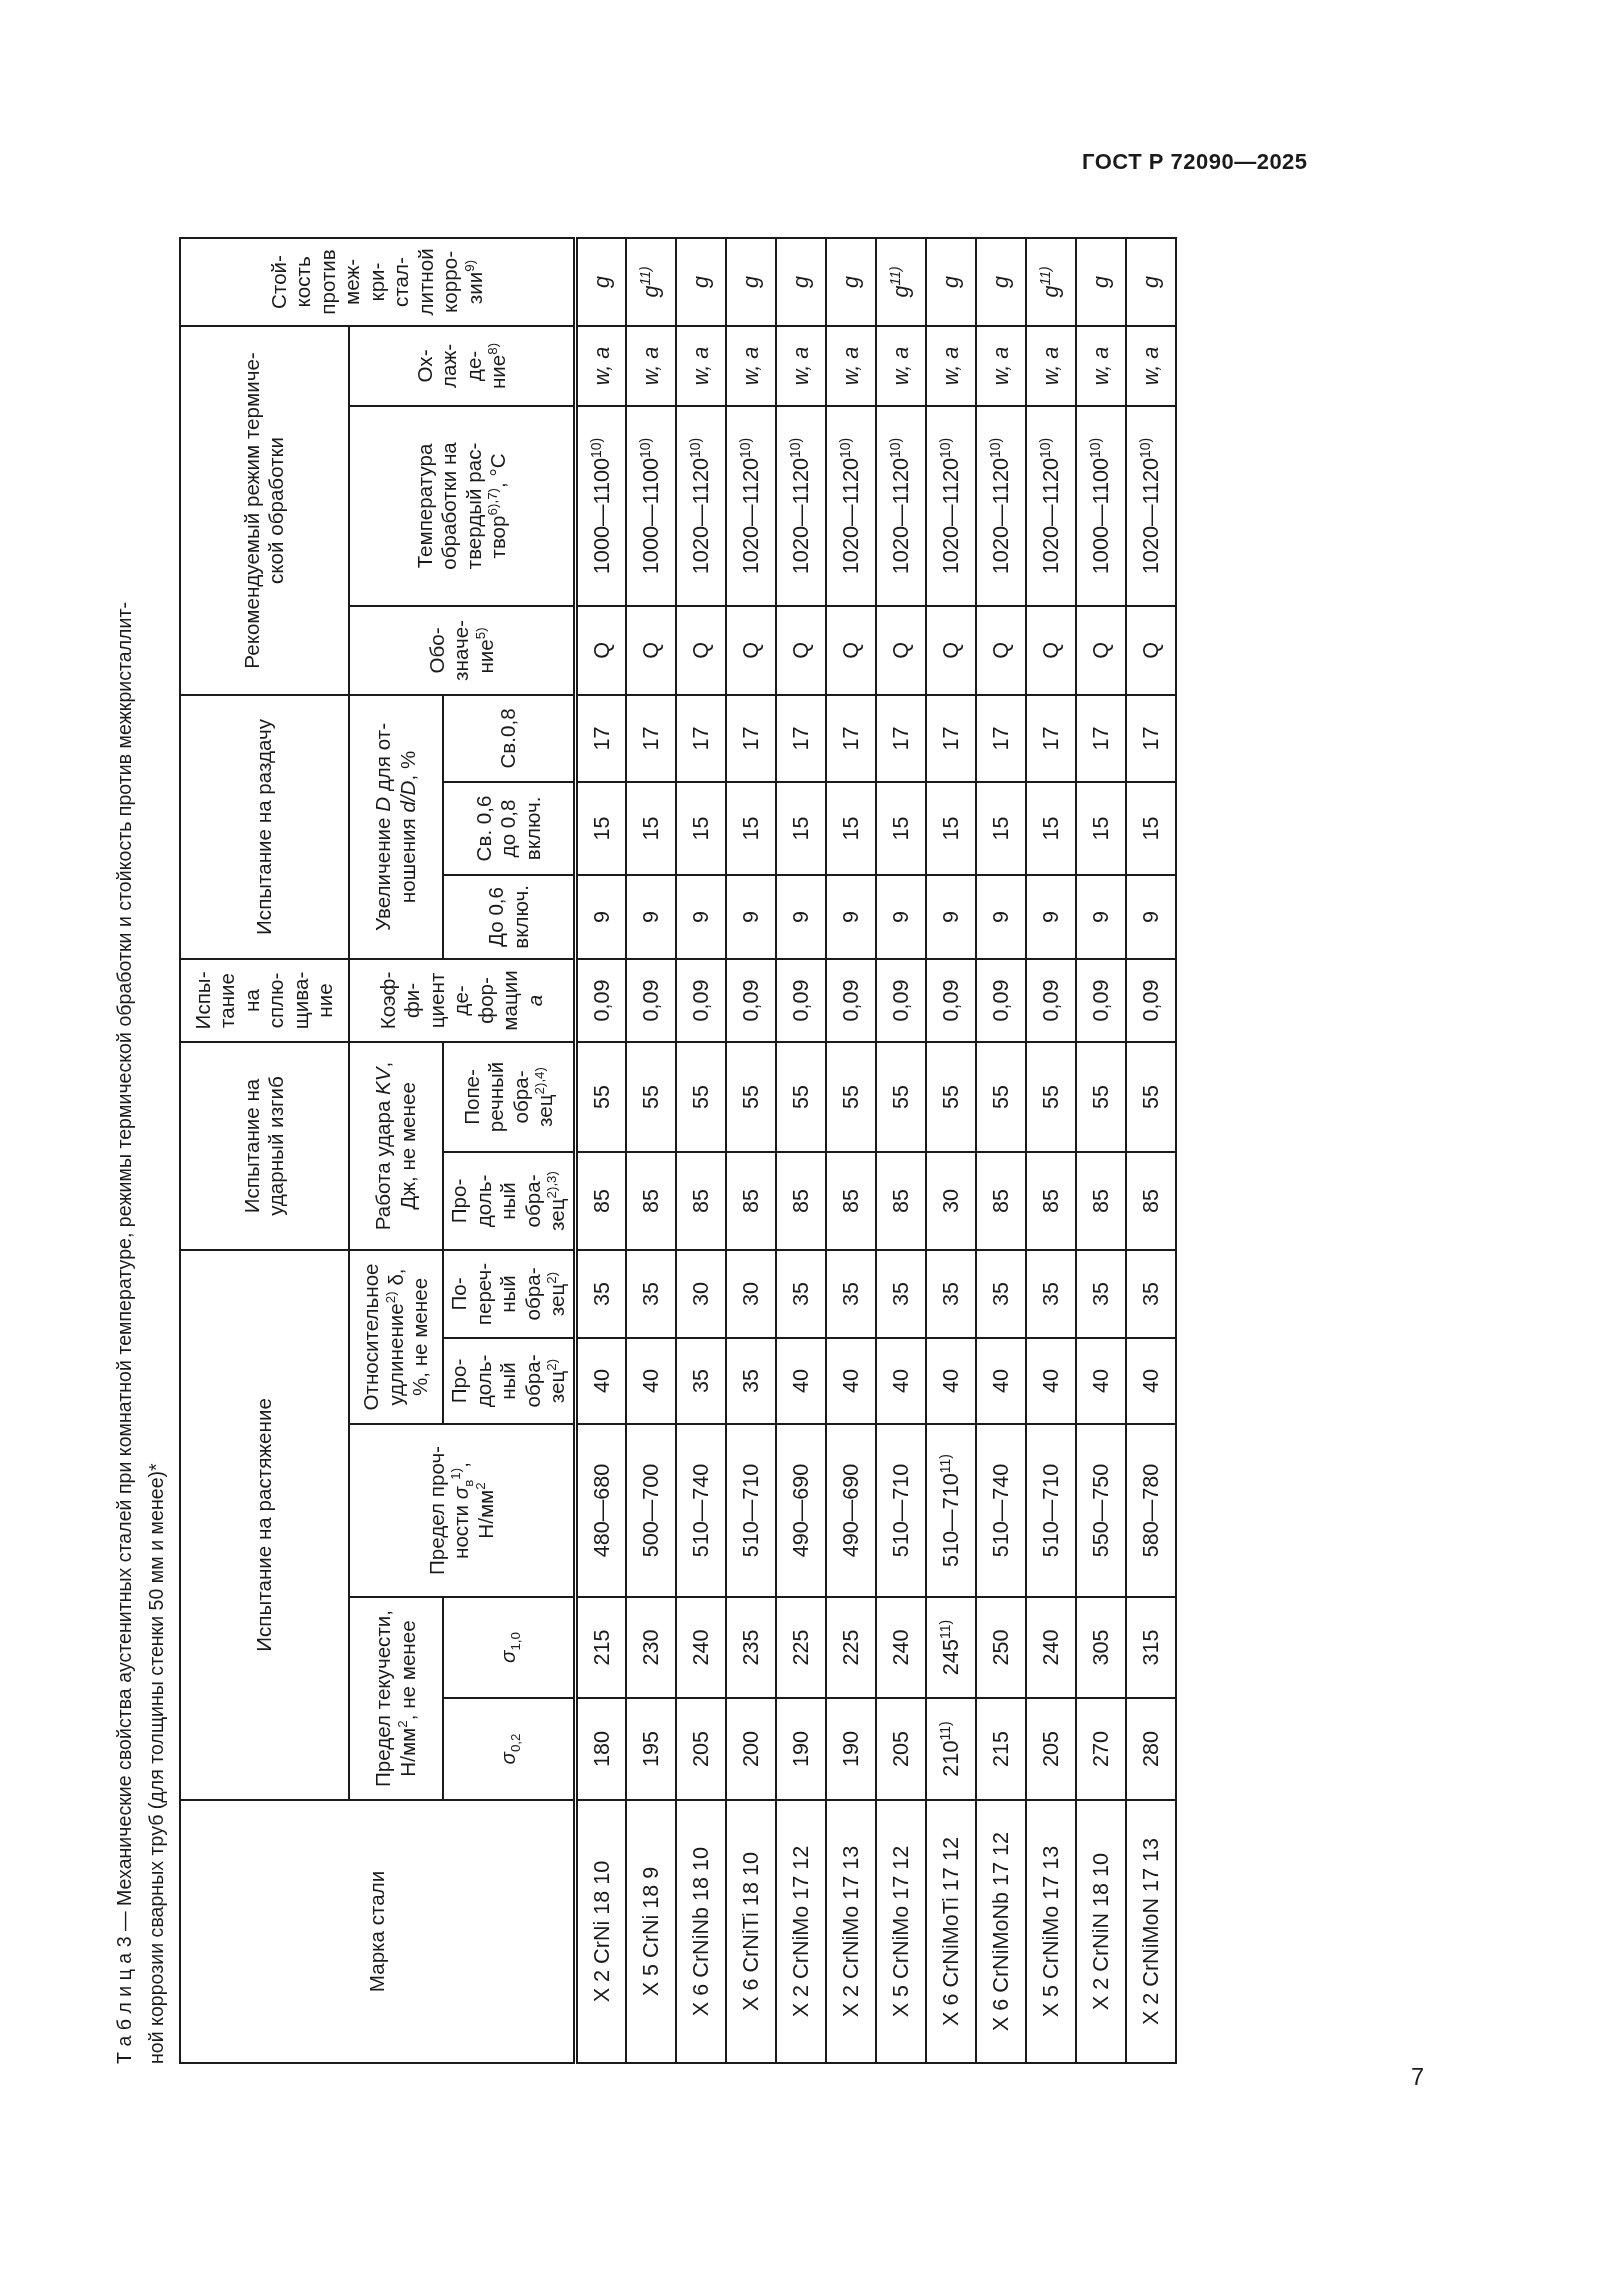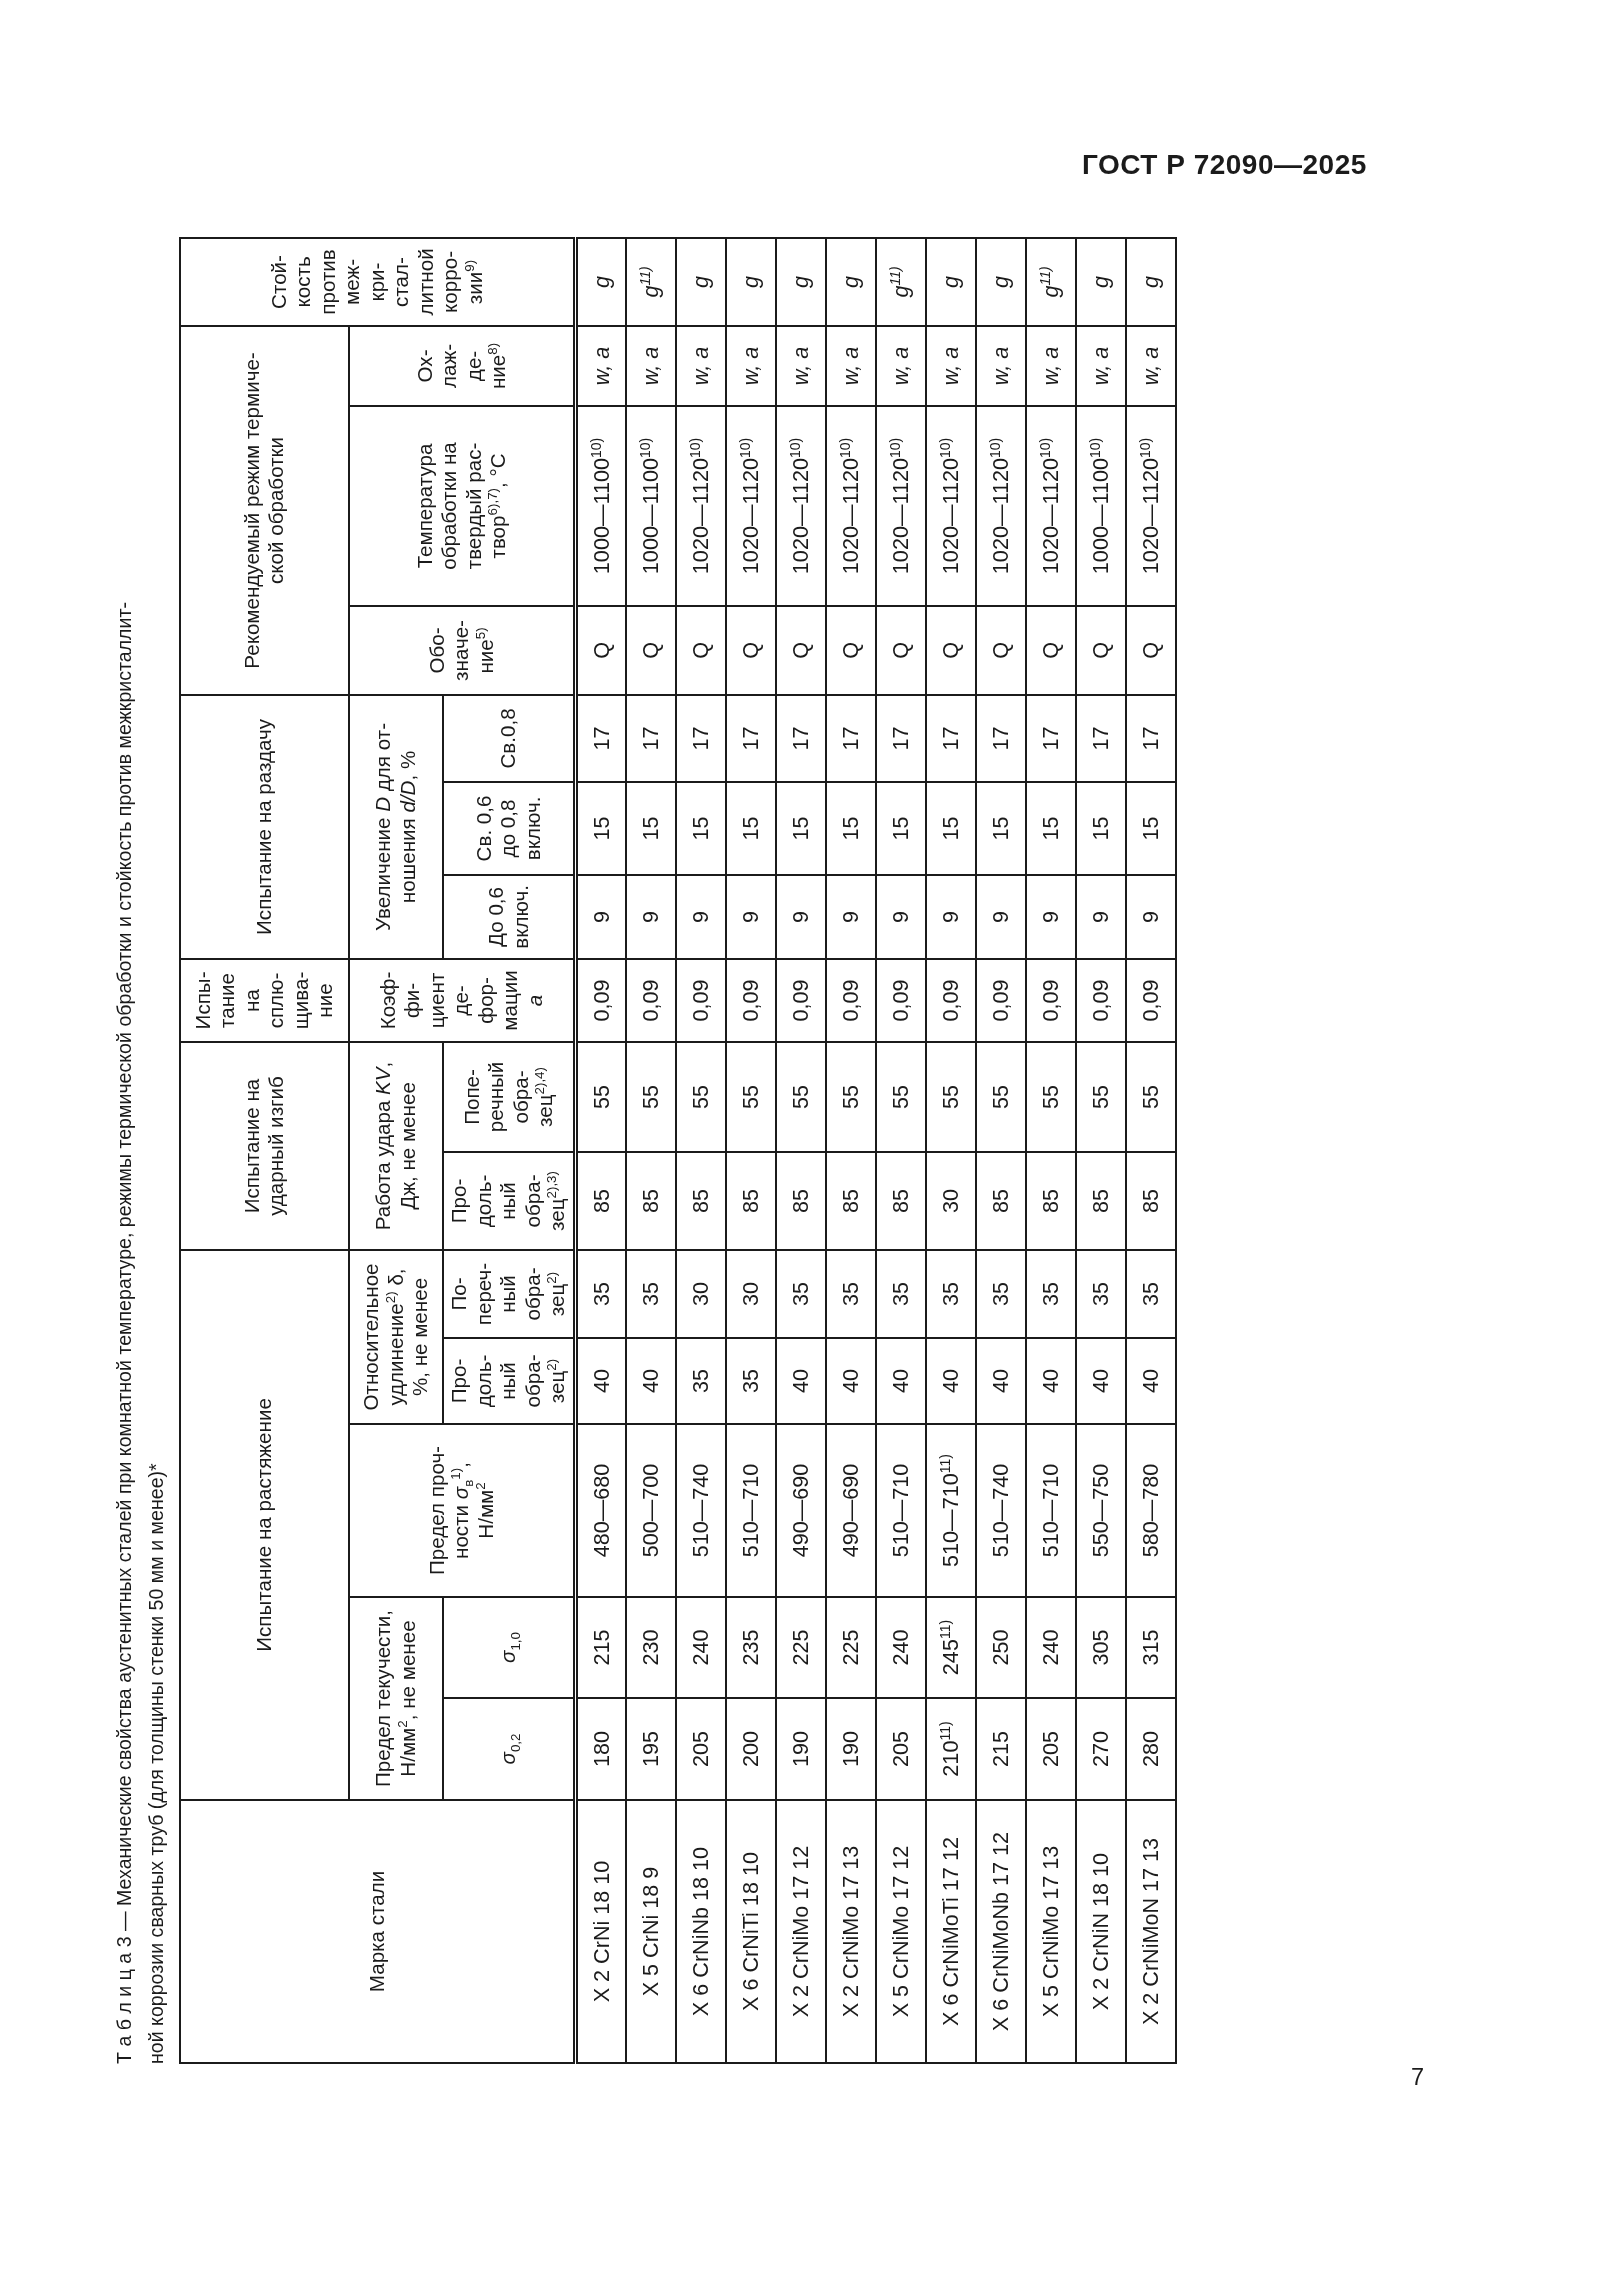--- a/index.html
+++ b/index.html
@@ -6,21 +6,21 @@
   .page{
     position:relative;
     width:1621px;height:2293px;
     background:#ffffff;
     font-family:"Liberation Sans",sans-serif;
     color:#1b1b1b;
     overflow:hidden;
   }
   .doc-ref{
     position:absolute;left:1082px;top:149px;
-    font-size:28px;font-weight:bold;letter-spacing:0.5px;
+    font-size:22px;font-weight:bold;letter-spacing:0.5px;
     white-space:nowrap;
   }
   .page-num{
     position:absolute;left:1411px;top:2064px;
     font-size:23.5px;
   }
   .rotated{
     position:absolute;left:108px;top:2064px;
     width:1831px;
     transform:rotate(-90deg);

